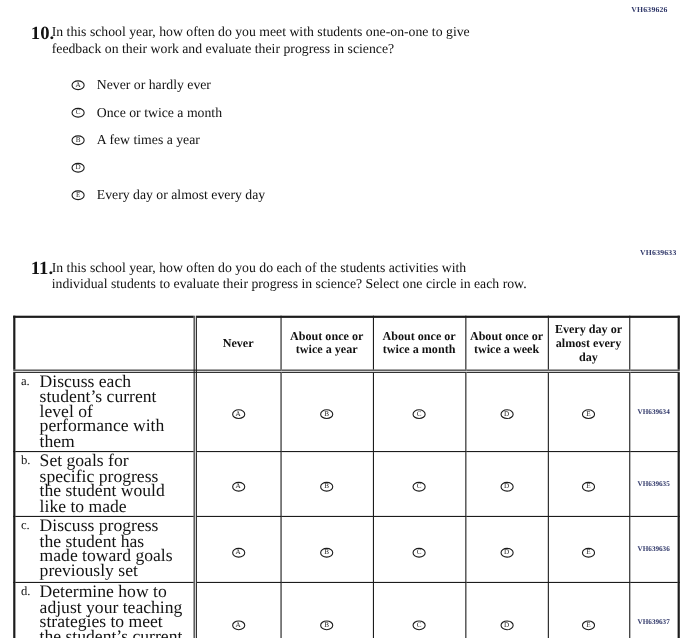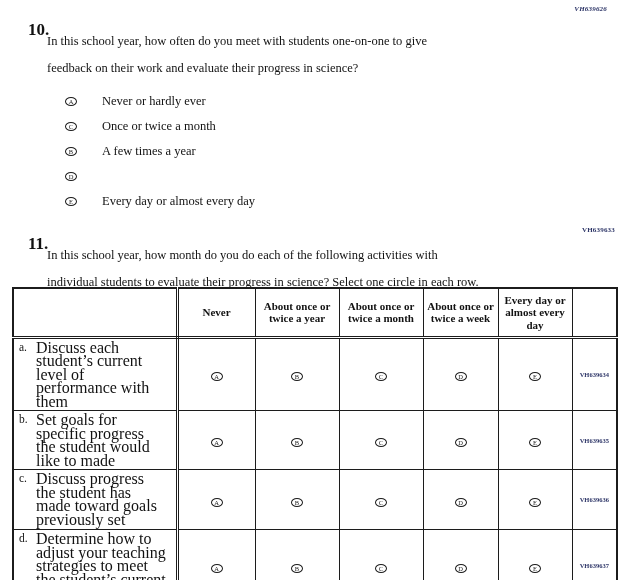--- a/index.html
+++ b/index.html
@@ -13,35 +13,35 @@
   }
   .page { position: absolute; inset: 0; }
 
   .form-code {
     position: absolute;
     font-size: 7px;
     font-weight: bold;
     color: #2d3567;
     letter-spacing: 0.2px;
   }
-  .code-top { top: 5px; right: 20px; font-style: italic; }
+  .code-top { top: 5px; right: 20px; }
   .code-q11 { top: 226px; right: 12px; }
 
   .question { position: absolute; display: flex; }
   .q10 { top: 22px; left: 28px; width: 540px; }
   .q11 { top: 236px; left: 28px; width: 560px; }
   .qnum { font-weight: bold; font-size: 17px; width: 19px; flex: 0 0 19px; line-height: 15px; }
   .qbody { flex: 1; }
-  .qline { font-size: 12.5px; line-height: 15px; margin-top: 12px; }
+  .qline { font-size: 12.5px; line-height: 15px; }
   .bold-inline { font-weight: normal; }
 
   .options { margin-top: 13px; }
   .option {
     display: flex; align-items: center;
-    height: 25px; padding-left: 18px; gap: 25px;
+    height: 25px; padding-left: 18px; gap: 11px;
   }
   .option-label { font-size: 12.5px; }
 
   .bubble {
     display: inline-flex; align-items: center; justify-content: center;
     width: 12px; height: 9px;
     border: 1px solid #1c1c1c; border-radius: 50%;
     box-sizing: border-box;
     flex: 0 0 12px;
     cursor: pointer;
@@ -133,21 +133,21 @@
         </div>
       </div>
     </div>
   </div>
 
   <div class="form-code code-q11">VH639633</div>
 
   <div class="question q11">
     <div class="qnum">11.</div>
     <div class="qbody">
-      <div class="qline">In this school year, how month do you do each of the following activities with</div>
+      <div class="qline">In this school year, how often do you do each of the students activities with</div>
       <div class="qline"><span>individual students to evaluate their progress in science? Select </span><span class="bold-inline">one</span><span> circle in each row.</span></div>
     </div>
   </div>
 
   <table class="matrix">
     <colgroup>
       <col class="c0">
         <col class="c1">
         <col class="c2">
         <col class="c3">

